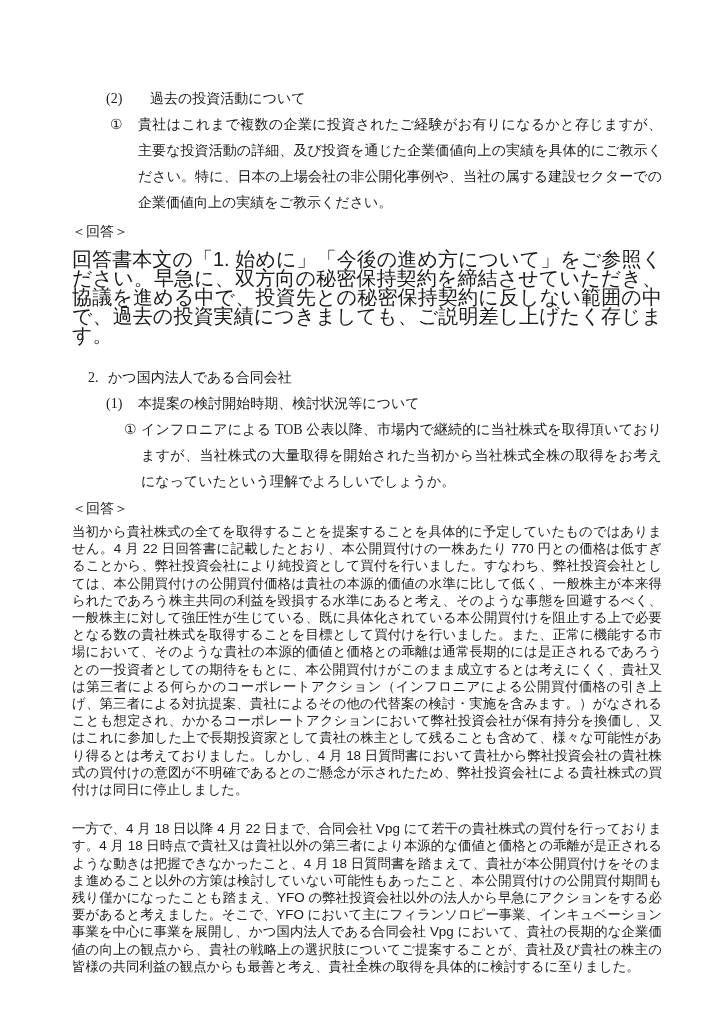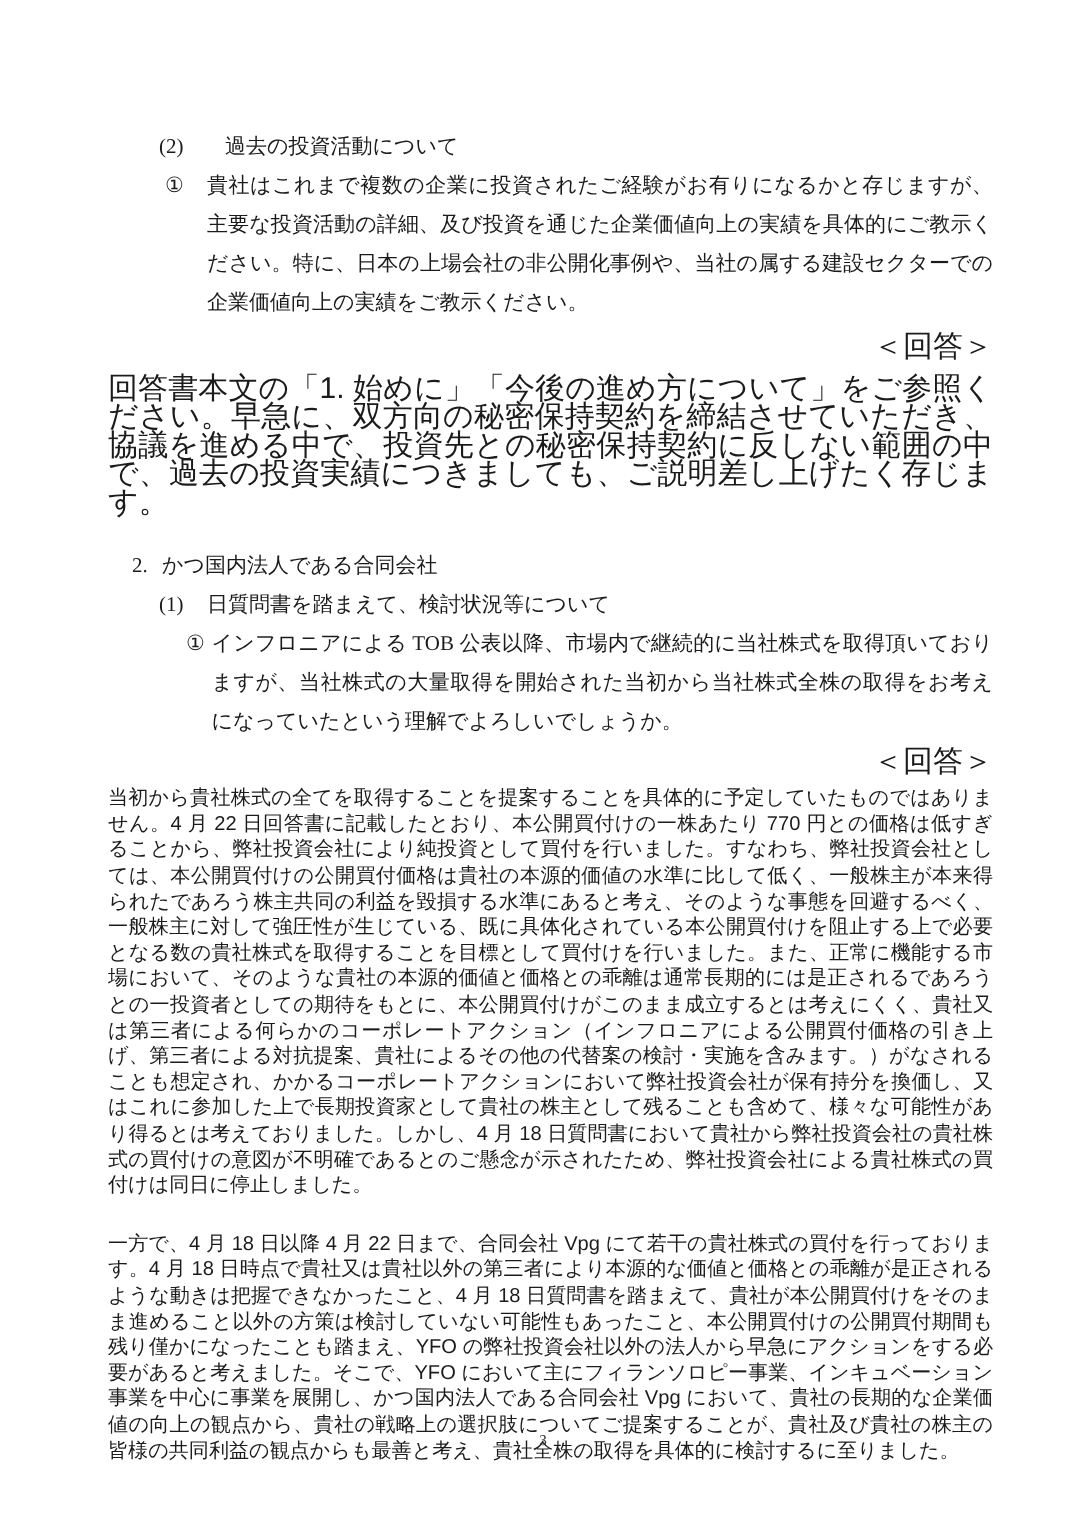--- a/index.html
+++ b/index.html
@@ -41,23 +41,22 @@
   .h1row .marker { flex: 0 0 20px; }
   .h2row { padding-left: 34px; }
   .h2row .marker { flex: 0 0 44px; }
   .h2row.b .marker { flex: 0 0 32px; }
   .item1 { padding-left: 38px; }
   .item1 .marker { flex: 0 0 28px; }
   .item2 { padding-left: 52px; }
   .item2 .marker { flex: 0 0 17px; }
   .alabel {
     margin-top: 6px;
-    font-size: 20px;
+    font-size: 14px;
     line-height: 19px;
-    text-align: right;
   }
   .apara {
     margin-top: 9px;
     font-size: 20px;
     line-height: 19px;
   }
   .sec2 { margin-top: 20px; }
   .sec2 .alabel { margin-top: 4px; }
   .apara-long {
     margin-top: 5px;
@@ -95,21 +94,21 @@
       <div class="apara a just">回答書本文の「1. 始めに」「今後の進め方について」をご参照ください。早急に、双方向の秘密保持契約を締結させていただき、協議を進める中で、投資先との秘密保持契約に反しない範囲の中で、過去の投資実績につきましても、ご説明差し上げたく存じます。</div>
     </section>
 
     <section class="sec2">
       <div class="row h1row q">
         <span class="marker">2.</span>
         <div class="text">かつ国内法人である合同会社</div>
       </div>
       <div class="row h2row b q">
         <span class="marker">(1)</span>
-        <div class="text">日質問書を踏まえて、検討状況等について</div>
+        <div class="text">本提案の検討開始時期、検討状況等について</div>
       </div>
       <div class="row item2 q">
         <span class="marker">①</span>
         <div class="text just">インフロニアによる TOB 公表以降、市場内で継続的に当社株式を取得頂いておりますが、当社株式の大量取得を開始された当初から当社株式全株の取得をお考えになっていたという理解でよろしいでしょうか。</div>
       </div>
       <div class="alabel a">＜回答＞</div>
       <div class="apara-long a just">当初から貴社株式の全てを取得することを提案することを具体的に予定していたものではありません。4 月 22 日回答書に記載したとおり、本公開買付けの一株あたり 770 円との価格は低すぎることから、弊社投資会社により純投資として買付を行いました。すなわち、弊社投資会社としては、本公開買付けの公開買付価格は貴社の本源的価値の水準に比して低く、一般株主が本来得られたであろう株主共同の利益を毀損する水準にあると考え、そのような事態を回避するべく、一般株主に対して強圧性が生じている、既に具体化されている本公開買付けを阻止する上で必要となる数の貴社株式を取得することを目標として買付けを行いました。また、正常に機能する市場において、そのような貴社の本源的価値と価格との乖離は通常長期的には是正されるであろうとの一投資者としての期待をもとに、本公開買付けがこのまま成立するとは考えにくく、貴社又は第三者による何らかのコーポレートアクション（インフロニアによる公開買付価格の引き上げ、第三者による対抗提案、貴社によるその他の代替案の検討・実施を含みます。）がなされることも想定され、かかるコーポレートアクションにおいて弊社投資会社が保有持分を換価し、又はこれに参加した上で長期投資家として貴社の株主として残ることも含めて、様々な可能性があり得るとは考えておりました。しかし、4 月 18 日質問書において貴社から弊社投資会社の貴社株式の買付けの意図が不明確であるとのご懸念が示されたため、弊社投資会社による貴社株式の買付けは同日に停止しました。</div>
       <div class="apara-long p2 a just">一方で、4 月 18 日以降 4 月 22 日まで、合同会社 Vpg にて若干の貴社株式の買付を行っております。4 月 18 日時点で貴社又は貴社以外の第三者により本源的な価値と価格との乖離が是正されるような動きは把握できなかったこと、4 月 18 日質問書を踏まえて、貴社が本公開買付けをそのまま進めること以外の方策は検討していない可能性もあったこと、本公開買付けの公開買付期間も残り僅かになったことも踏まえ、YFO の弊社投資会社以外の法人から早急にアクションをする必要があると考えました。そこで、YFO において主にフィランソロピー事業、インキュベーション事業を中心に事業を展開し、かつ国内法人である合同会社 Vpg において、貴社の長期的な企業価値の向上の観点から、貴社の戦略上の選択肢についてご提案することが、貴社及び貴社の株主の皆様の共同利益の観点からも最善と考え、貴社全株の取得を具体的に検討するに至りました。</div>
     </section>
 

